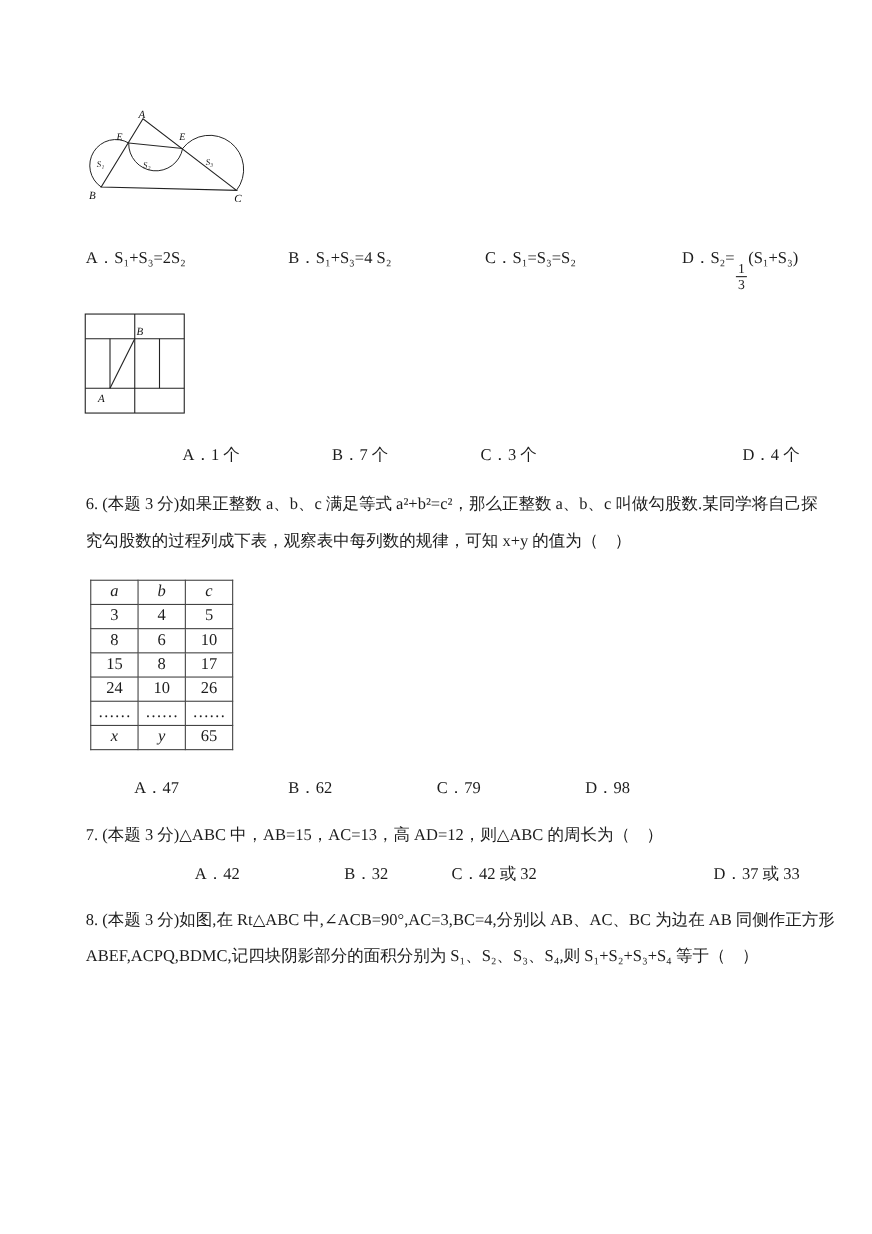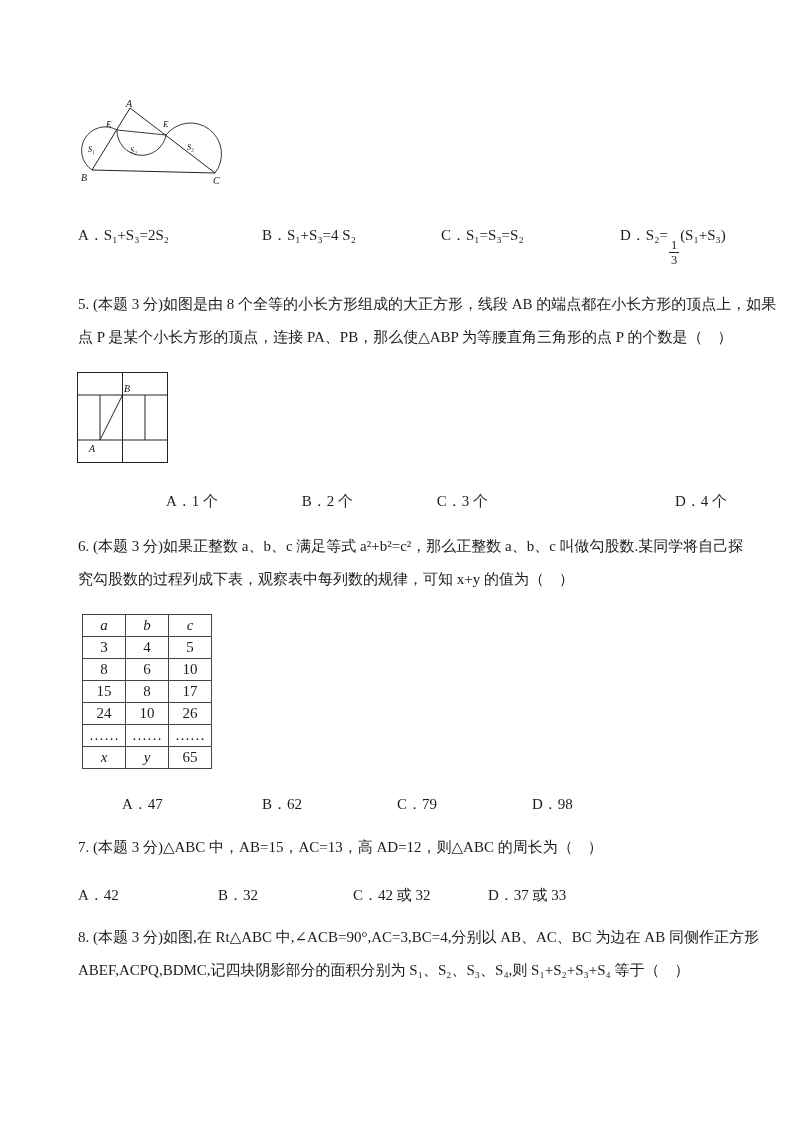--- a/index.html
+++ b/index.html
@@ -15,21 +15,21 @@
   .qblock-6{margin-top:12px;}
   .qblock-7{margin-top:10px;}
   .qblock-8{margin-top:9px;}
   .options{display:flex;line-height:33px;white-space:nowrap;}
   .options .opt{flex:0 0 135px;}
   .options .opt:first-child{flex:0 0 140px;}
   .options .opt:last-child{flex:1 1 auto;}
   .opts-1{margin-top:31px;gap:44px;}
   .opts-2{margin-top:20px;text-align:right;}
   .opts-3{margin-top:19px;margin-left:44px;}
-  .opts-4{margin-top:15px;}
+  .opts-4{margin-top:2px;text-align:right;}
   .frac{display:inline-flex;flex-direction:column;align-items:center;vertical-align:-9px;
         line-height:1.15;font-size:12.5px;margin:0 1px;}
   .frac .fnum{border-bottom:1px solid #222;padding:0 2px;}
   table.pyth{border-collapse:collapse;margin-top:18px;margin-left:4px;}
   table.pyth th,table.pyth td{border:1px solid #444;width:38px;height:21px;text-align:center;
         font-size:15px;font-weight:normal;padding:0 2px;}
   table.pyth .var{font-style:italic;}
 </style>
 </head>
 <body>
@@ -56,42 +56,38 @@
     <div class="options opts-1">
       <span class="opt">A．S₁+S₃=2S₂</span>
       <span class="opt">B．S₁+S₃=4 S₂</span>
       <span class="opt">C．S₁=S₃=S₂</span>
       <span class="opt"><span>D．S₂=</span><span class="frac">
             <span class="fnum">1</span>
             <span class="fden">3</span>
           </span><span>(S₁+S₃)</span></span>
     </div>
 
-    <div class="qblock-5">
-      <p class="qtext">5. (本题 3 分)如图是由 8 个全等的小长方形组成的大正方形，线段 AB 的端点都在小长方形的顶点上，如果</p>
-      <p class="qtext">点 P 是某个小长方形的顶点，连接 PA、PB，那么使△ABP 为等腰直角三角形的点 P 的个数是（　）</p>
-    </div>
 
     <svg class="fig2" viewBox="0 0 94 94" width="94" height="94">
       <g stroke="#222" stroke-width="1" fill="none">
         <rect x="1.5" y="1.5" width="90" height="90"></rect>
         <line x1="1.5" y1="24" x2="91.5" y2="24"></line>
         <line x1="1.5" y1="69" x2="91.5" y2="69"></line>
         <line x1="46.5" y1="1.5" x2="46.5" y2="91.5"></line>
         <line x1="24" y1="24" x2="24" y2="69"></line>
         <line x1="69" y1="24" x2="69" y2="69"></line>
         <line x1="24" y1="69" x2="46.5" y2="24"></line>
       </g>
       <text x="48" y="21" font-size="10">B</text>
       <text x="13" y="81" font-size="10">A</text>
     </svg>
 
     <div class="options opts-2">
       <span class="opt">A．1 个</span>
-      <span class="opt">B．2 个</span>
+      <span class="opt">B．7 个</span>
       <span class="opt">C．3 个</span>
       <span class="opt">D．4 个</span>
     </div>
 
     <div class="qblock-6">
       <p class="qtext">6. (本题 3 分)如果正整数 a、b、c 满足等式 a²+b²=c²，那么正整数 a、b、c 叫做勾股数.某同学将自己探</p>
       <p class="qtext">究勾股数的过程列成下表，观察表中每列数的规律，可知 x+y 的值为（　）</p>
     </div>
 
     <table class="pyth">

